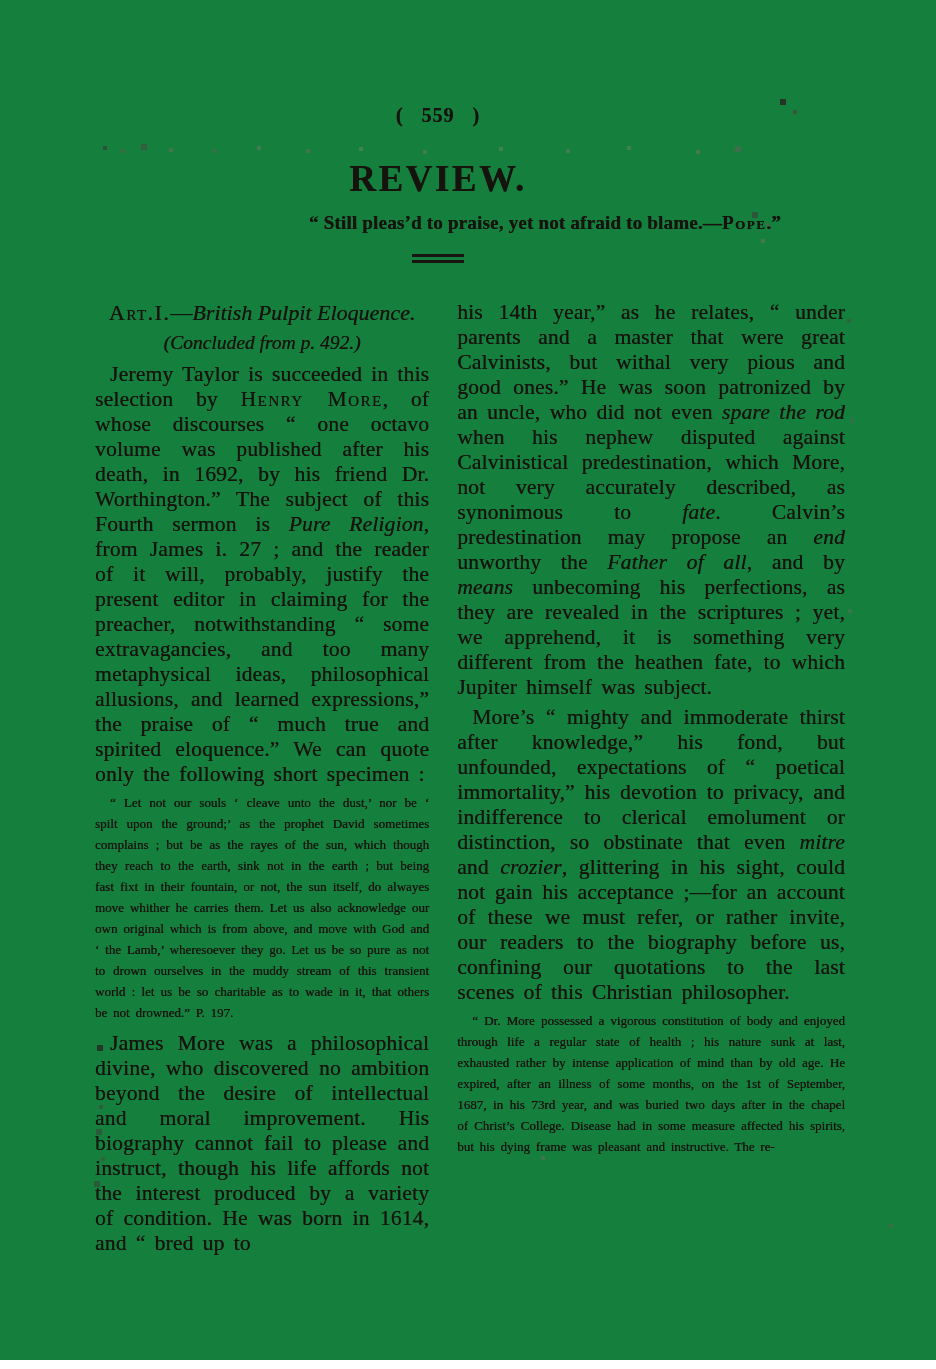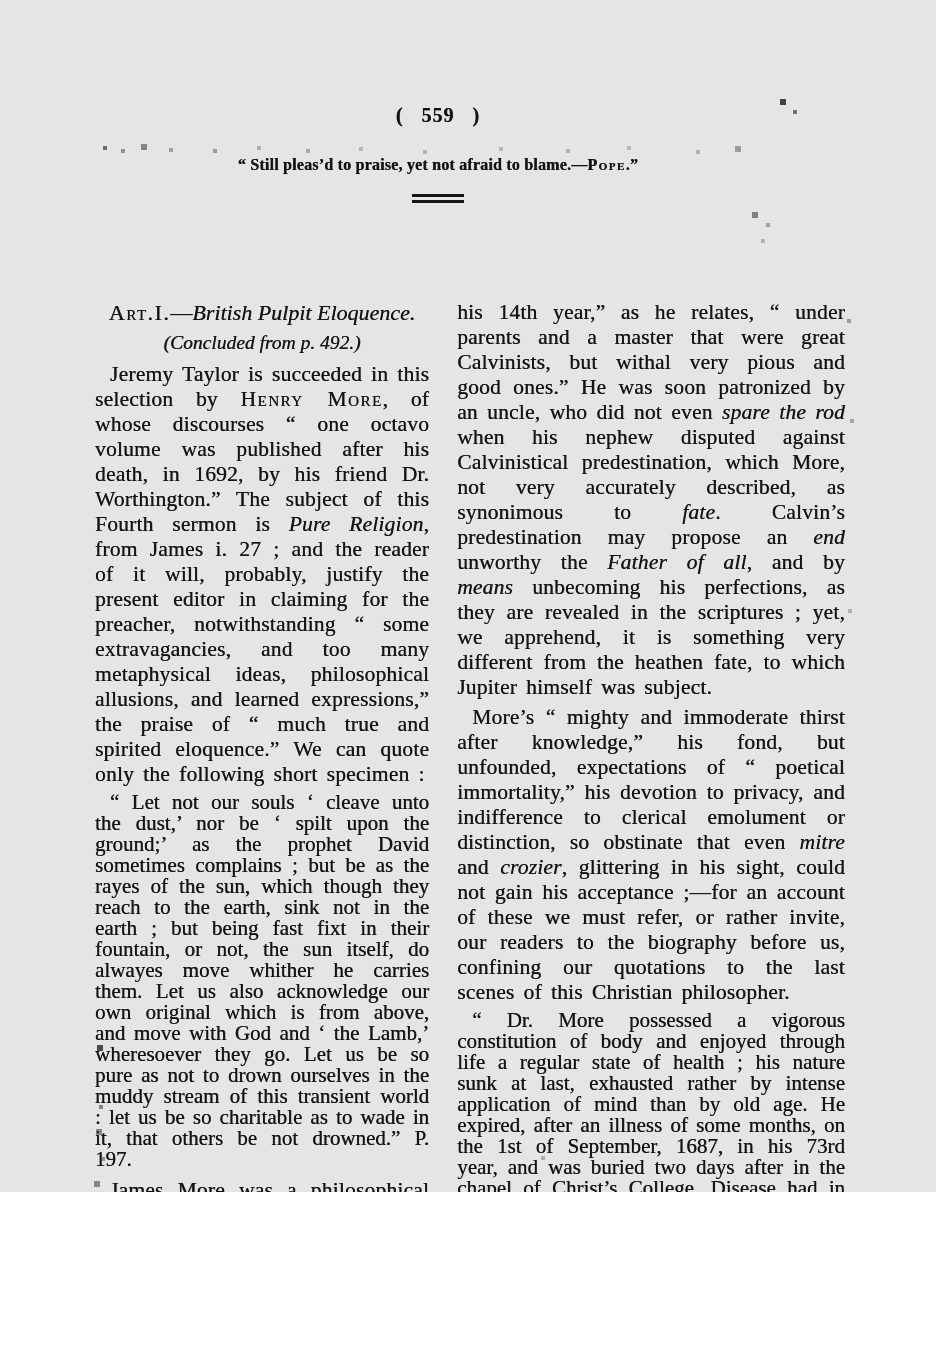--- a/index.html
+++ b/index.html
@@ -1,21 +1,21 @@
 <!DOCTYPE html>
 <html lang="en"><head>
 <meta charset="utf-8">
 <title>Scanned page</title>
 <style>
   html, body { margin: 0; padding: 0; background: #ffffff; }
   .page {
     position: relative;
     width: 936px;
-    height: 1192px;
-    background: #e5e5e5;
+    height: 1360px;
+    background: #15803d;
     overflow: hidden;
     color: #16130f;
     font-family: "Liberation Serif", "DejaVu Serif", serif;
     text-shadow: 0.35px 0.35px 0.3px rgba(22,19,15,0.8);
     text-decoration: underline;
   }
   
   .page-header {
     position: absolute;
     left: 95px; top: 104px;
@@ -28,24 +28,25 @@
     word-spacing: 12px;
     letter-spacing: 1px;
   }
   .review-title {
     margin: 30px 0 0 0;
     font-size: 37px;
     font-weight: bold;
     letter-spacing: 2.5px;
   }
   .epigraph {
-    margin-top: 29px;
-    font-size: 16px;
+    margin-top: 12px;
+    font-size: 19px;
     font-weight: bold;
     letter-spacing: 0.2px;
+    text-align: right;
   }
   .double-rule {
     margin: 20px auto 0 auto;
     width: 52px;
     height: 3px;
     border-top: 3px solid #171411;
     border-bottom: 3px solid #171411;
   }
   
   .columns {
@@ -73,21 +74,21 @@
   p.body-text {
     margin: 0 0 5px 0;
     font-size: 21.5px;
     line-height: 25px;
     text-align: justify;
     word-spacing: 3.5px;
     letter-spacing: 0.2px;
   }
   p.quote-text {
     margin: 2px 0 8px 0;
-    font-size: 21px;
+    font-size: 13px;
     line-height: 21px;
     text-align: justify;
     word-spacing: 2.5px;
   }
   p.indent { text-indent: 15px; }
   .i  { font-style: italic; }
   .sc { font-variant: small-caps; letter-spacing: 1.5px; }
   
   .speckles {
     position: absolute;
@@ -127,20 +128,21 @@
       542px 1157px 0 1px rgba(110,105,98,0.45);
   }
 </style>
 </head>
 <body>
 
 <div class="page">
 
   <header class="page-header">
     <div class="page-number">( 559 )</div>
+    <h1 class="review-title">REVIEW.</h1>
     <div class="epigraph"><span>“ Still pleas’d to praise, yet not afraid to blame.—</span><span class="sc">Pope</span><span>.”</span></div>
     <div class="double-rule"></div>
   </header>
 
   <main class="columns">
     <section class="col-left">
       <h2 class="art-heading"><span class="sc">Art.I.</span><span>—</span><span class="i">British Pulpit Eloquence.</span></h2>
       <div class="art-subheading">(Concluded from p. 492.)</div>
       <p class="body-text indent"><span>Jeremy Taylor is succeeded in this selection by </span><span class="sc">Henry More</span><span>, of whose discourses “ one octavo volume was published after his death, in 1692, by his friend Dr. Worthington.” The subject of this Fourth sermon is </span><span class="i">Pure Religion</span><span>, from James i. 27 ; and the reader of it will, probably, justify the present editor in claiming for the preacher, notwithstanding “ some extravagancies, and too many metaphysical ideas, philosophical allusions, and learned expressions,” the praise of “ much true and spirited eloquence.” We can quote only the following short specimen :</span></p>
       <p class="quote-text indent"><span>“ Let not our souls ‘ cleave unto the dust,’ nor be ‘ spilt upon the ground;’ as the prophet David sometimes complains ; but be as the rayes of the sun, which though they reach to the earth, sink not in the earth ; but being fast fixt in their fountain, or not, the sun itself, do alwayes move whither he carries them. Let us also acknowledge our own original which is from above, and move with God and ‘ the Lamb,’ wheresoever they go. Let us be so pure as not to drown ourselves in the muddy stream of this transient world : let us be so charitable as to wade in it, that others be not drowned.”  P. 197.</span></p>

